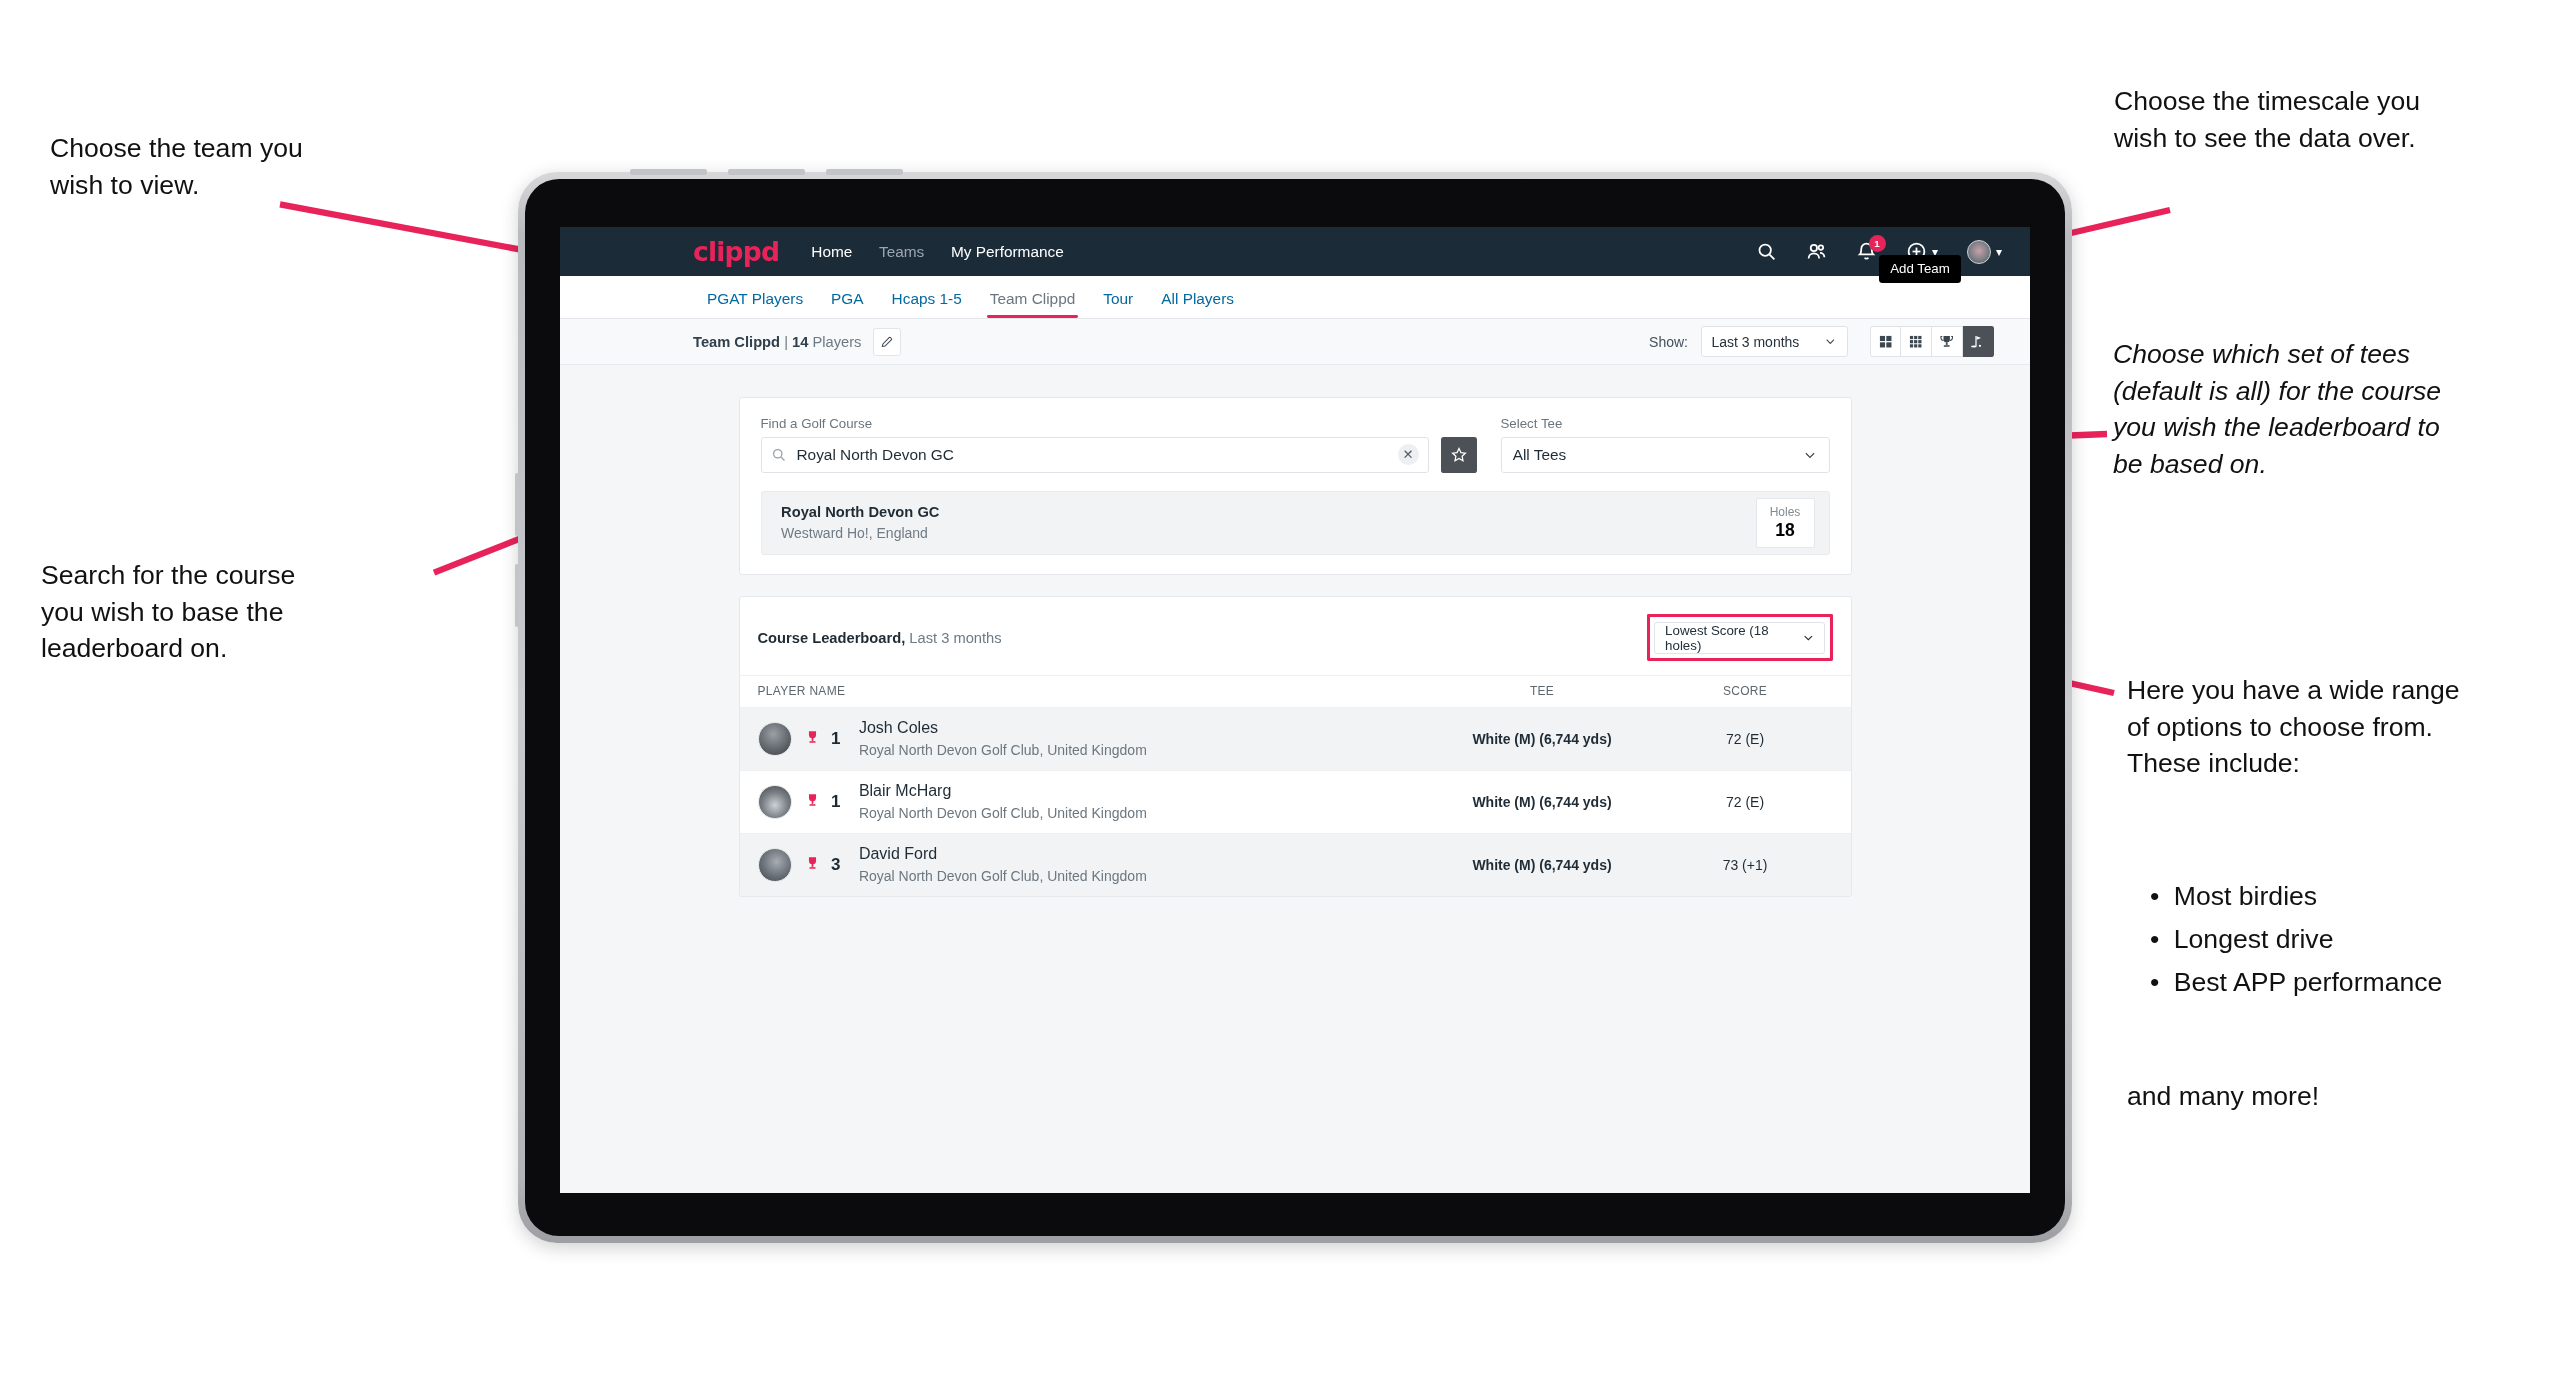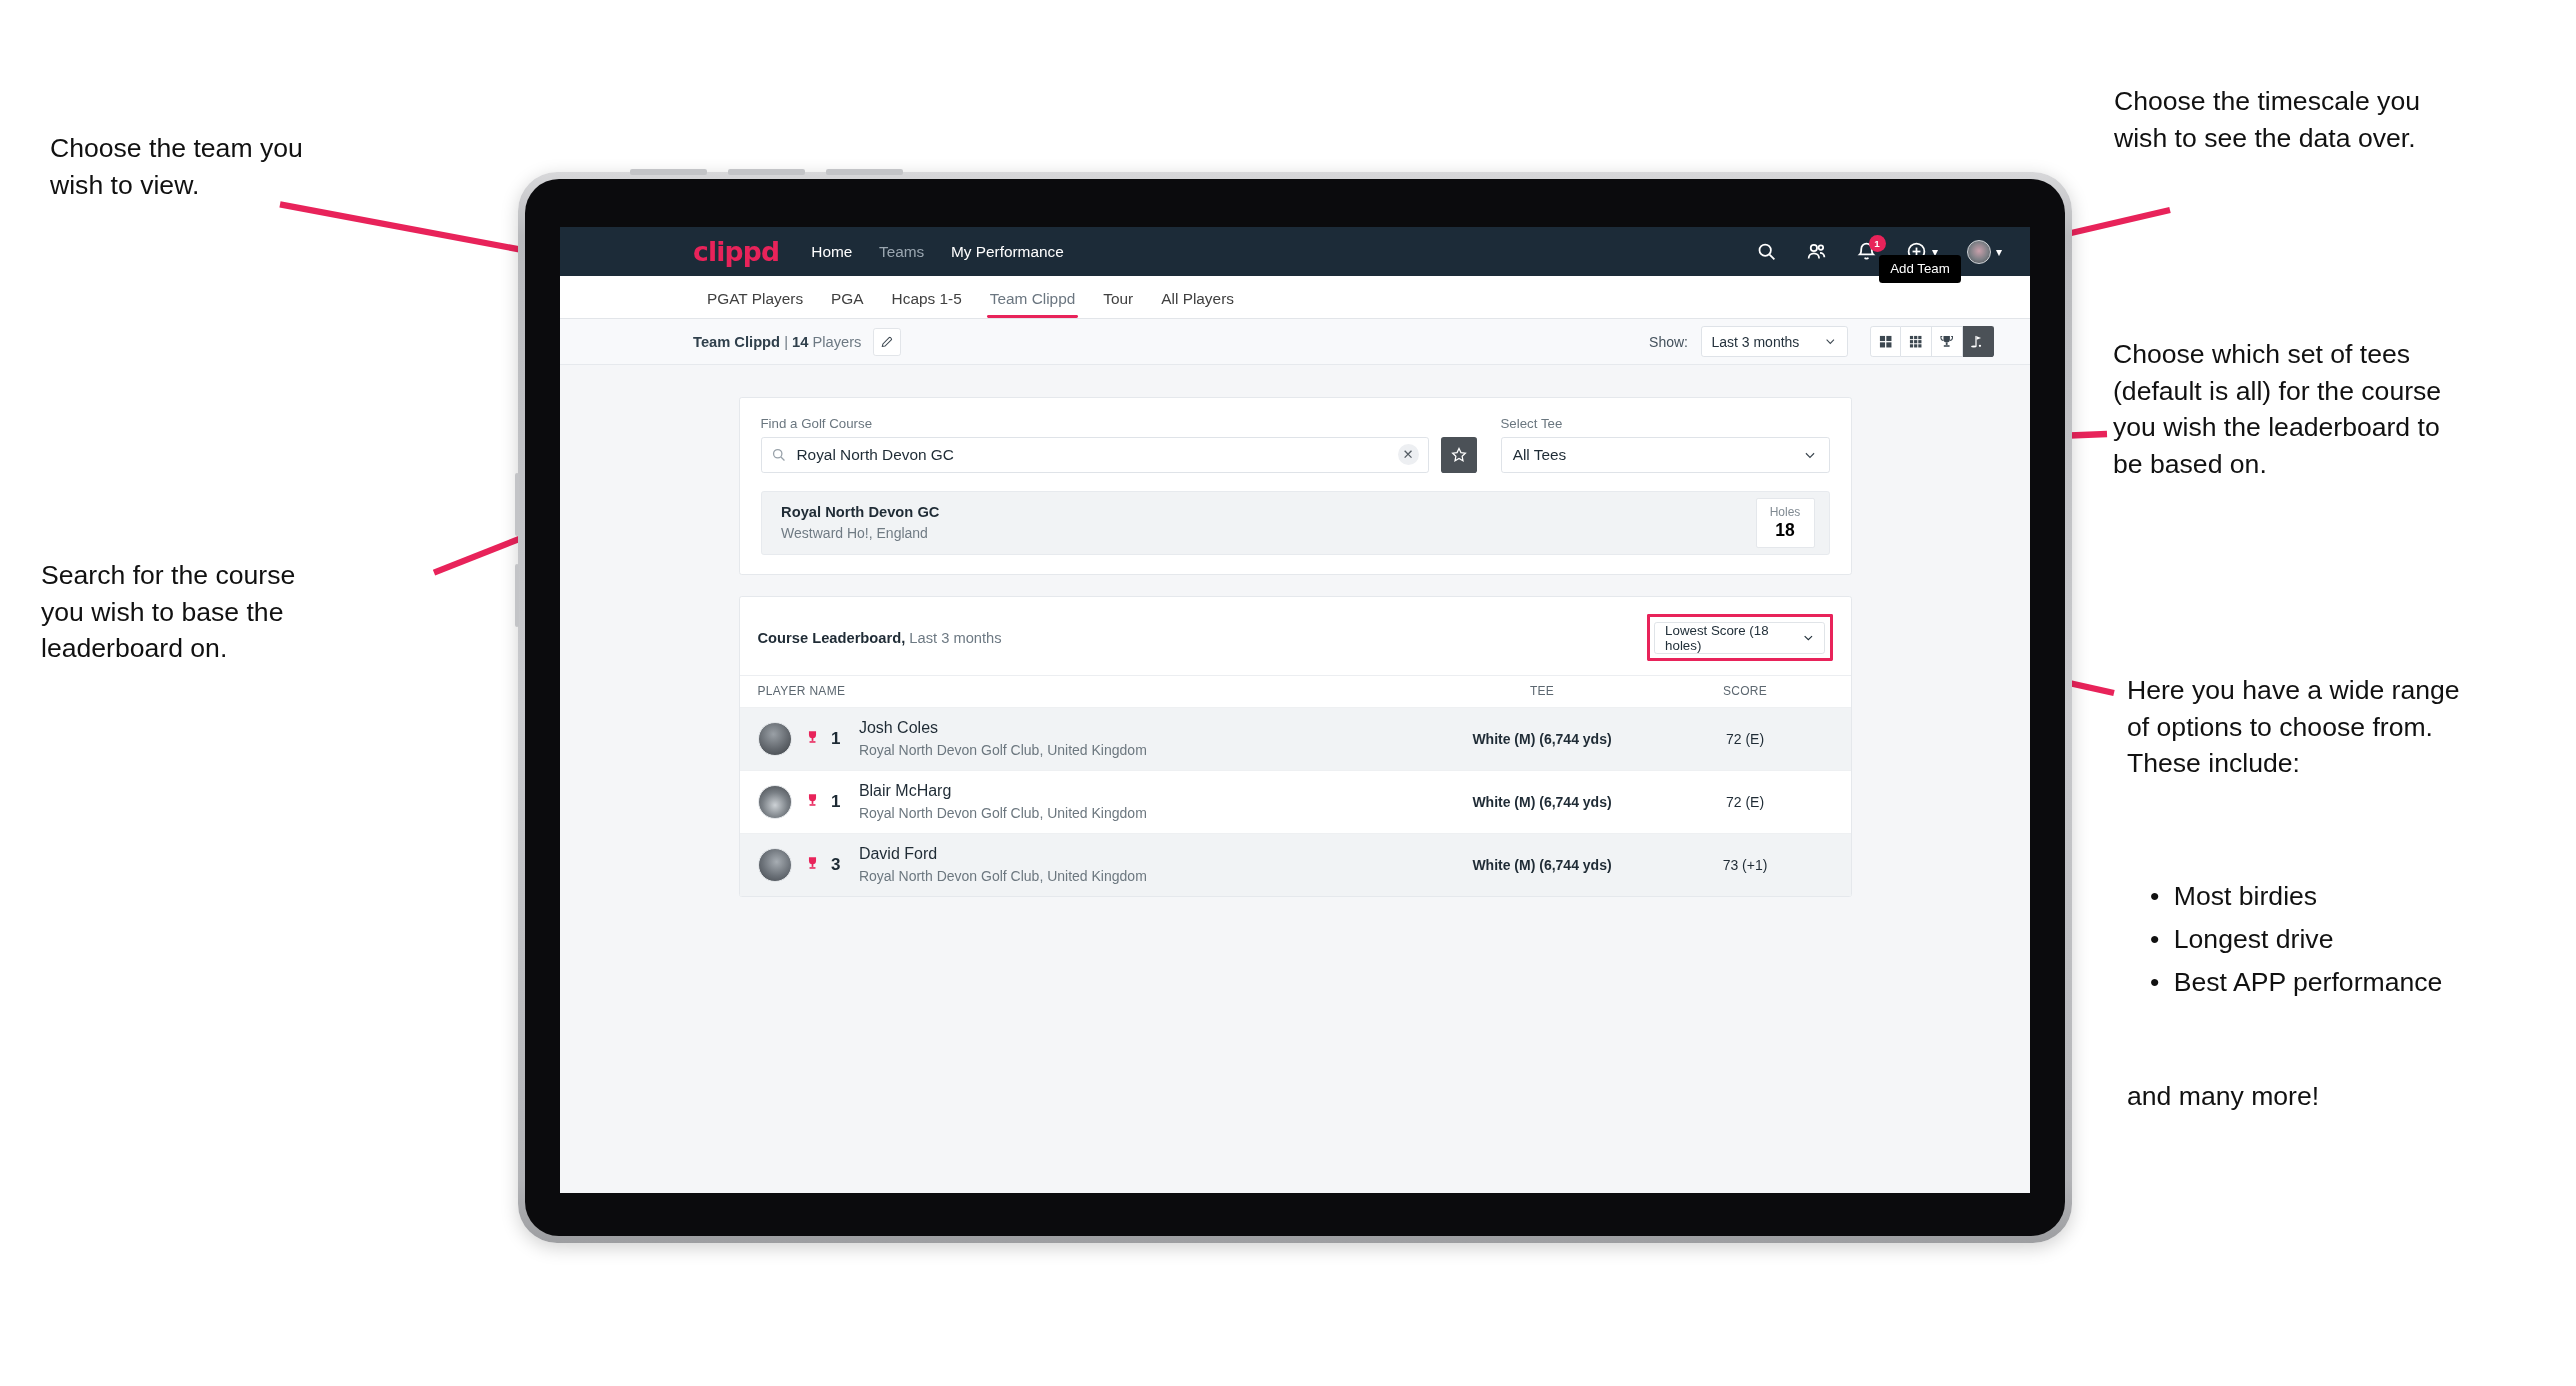--- a/index.html
+++ b/index.html
@@ -86,21 +86,21 @@
   .nav-ico-wrap { display:flex; align-items:center; }
 
   
   .tabsbar {
     background: #ffffff; height: 43px;
     display: flex; align-items: flex-end;
     padding-left: 133px; position: relative;
     border-bottom: 0.7px solid #e2e5e9;
   }
   .tab {
-    font-size: 15.4px; color: #404040; padding: 0 14px 9.8px 14px;
+    font-size: 15.4px; color: #0369a1; padding: 0 14px 9.8px 14px;
     position: relative;
   }
   .tab.active { color: #6b7680; }
   .tab.active::after {
     content:""; position:absolute; left: 11.2px; right: 11.2px; bottom: 0;
     height: 3.5px; background: #e8235a; border-radius: 1.4px;
   }
   .tooltip {
     position: absolute; right: 69px; top: -21px;
     background: #000000; color: #fff; font-size: 13.3px;
@@ -232,21 +232,21 @@
 <body>
 
 <div id="stage">
 
   <div class="annot" style="left:50px; top:130px; width:392px;">Choose the team you
 wish to view.</div>
 
   <div class="annot" style="left:2114px; top:83px; width:434px;">Choose the timescale you
 wish to see the data over.</div>
 
-  <div class="annot" style="left:2113px; top:336px; width:441px;">Choose which set of tees
+  <div class="annot" style="left:2113px; top:336px; width:441px;font-style:italic;">Choose which set of tees
 (default is all) for the course
 you wish the leaderboard to
 be based on.</div>
 
   <div class="annot" style="left:41px; top:557px; width:392px;">Search for the course
 you wish to base the
 leaderboard on.</div>
 
   <div class="annot" style="left:2127px; top:672px; width:448px;">Here you have a wide range
 of options to choose from.

